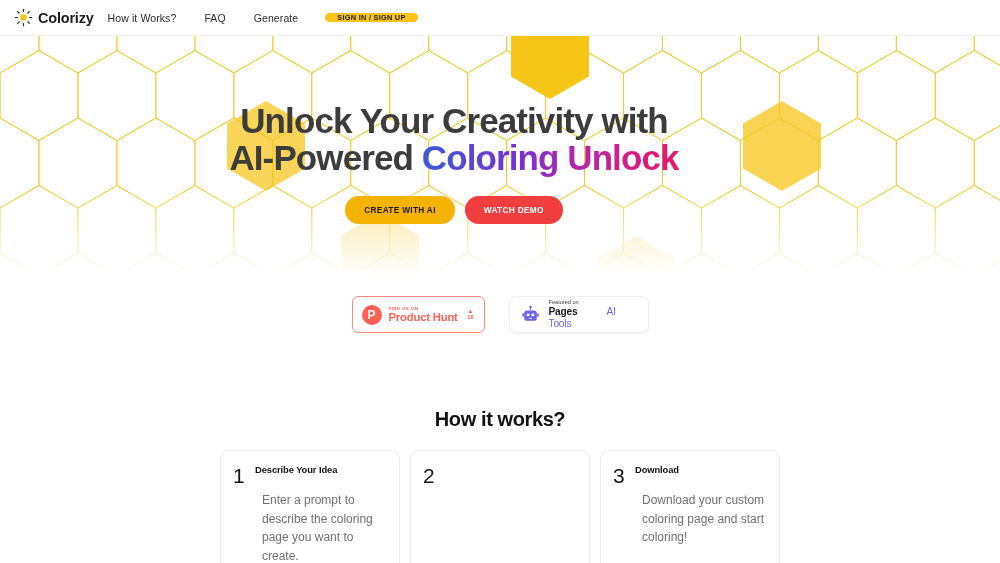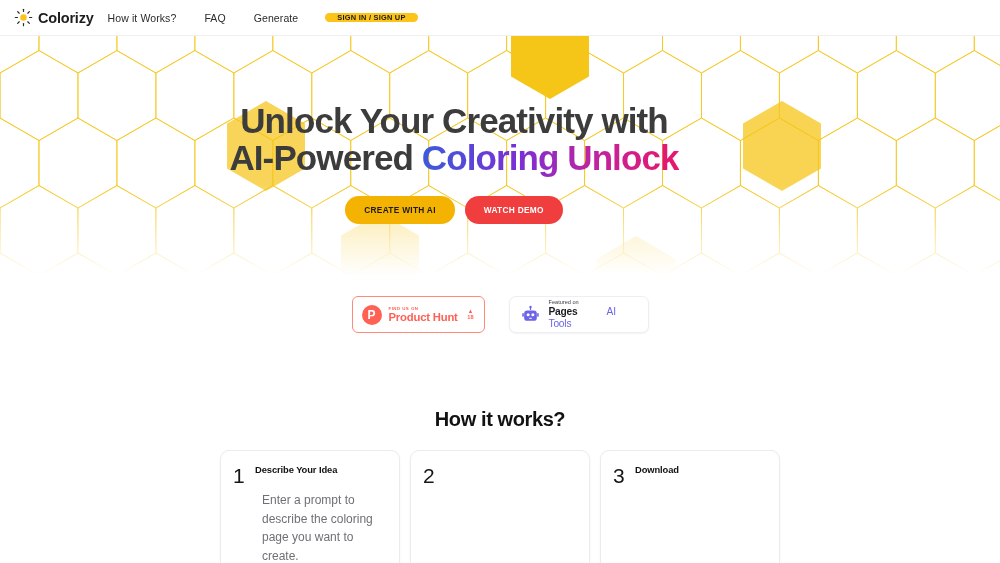--- a/index.html
+++ b/index.html
@@ -353,17 +353,18 @@
         <div class="card-desc">Enter a prompt to describe the coloring page you want to create.</div>
       </div>
     </div>
     <div class="card">
       <div class="card-num">2</div>
     </div>
     <div class="card">
       <div class="card-num">3</div>
       <div class="card-body">
         <div class="card-title">Download</div>
+        <div class="card-desc">Download your custom coloring page and start coloring!</div>
       </div>
     </div>
   </div>
 
 </div>
 
 </body></html>

